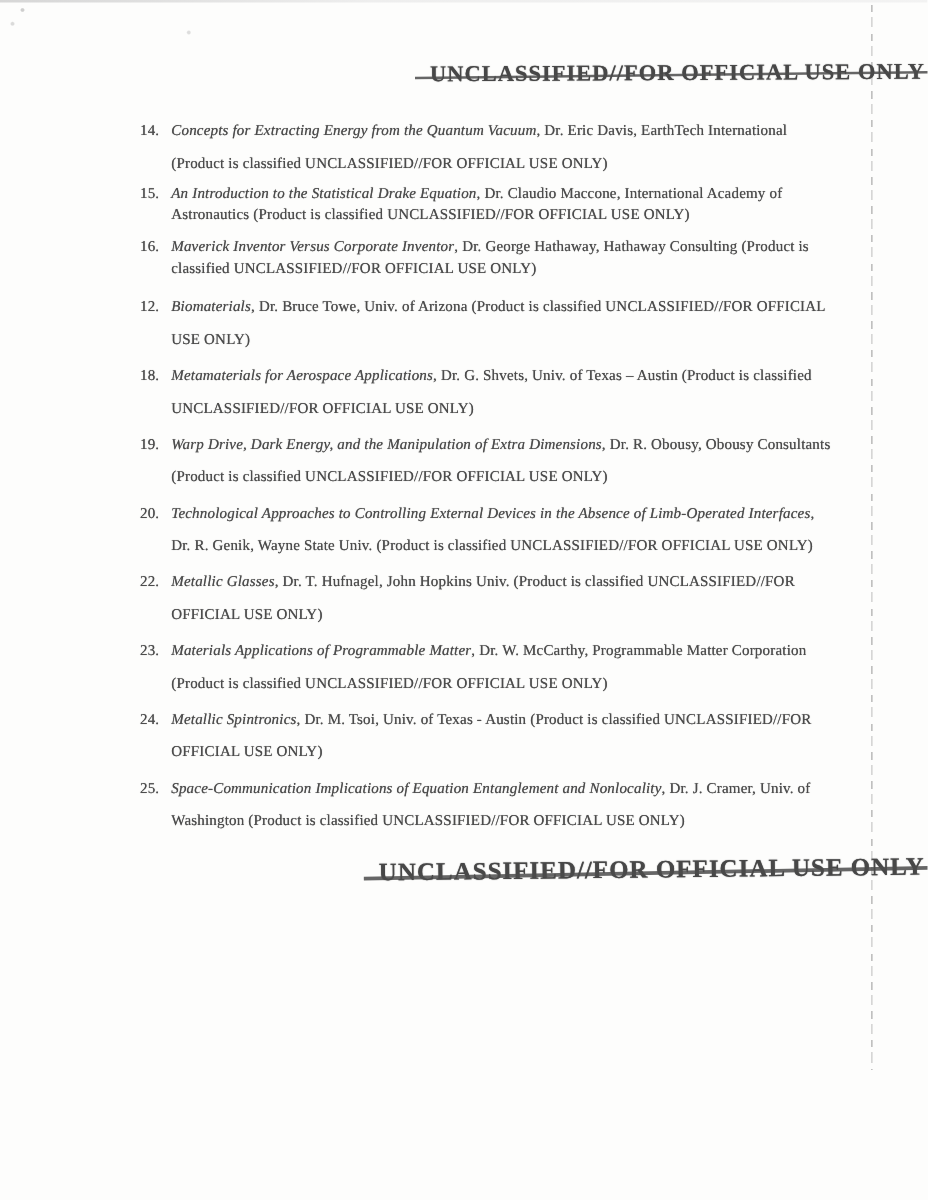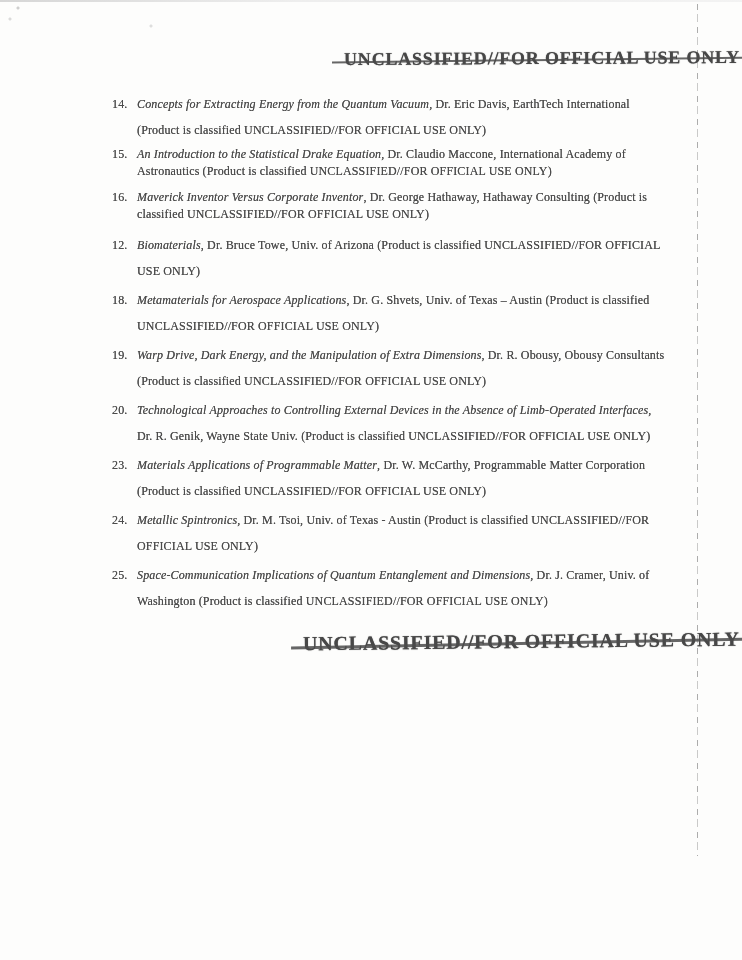--- a/index.html
+++ b/index.html
@@ -113,33 +113,37 @@
     <span class="item-number">19.</span>
     <span class="item-body"><span class="item-title">Warp Drive, Dark Energy, and the Manipulation of Extra Dimensions,</span><span class="item-details"> Dr. R. Obousy, Obousy Consultants (Product is classified UNCLASSIFIED//FOR OFFICIAL USE ONLY)</span></span>
   </div>
 
   <div class="doc-item">
     <span class="item-number">20.</span>
     <span class="item-body"><span class="item-title">Technological Approaches to Controlling External Devices in the Absence of Limb-Operated Interfaces</span><span class="item-details">, Dr. R. Genik, Wayne State Univ. (Product is classified UNCLASSIFIED//FOR OFFICIAL USE ONLY)</span></span>
   </div>
 
 
+  <div class="doc-item">
+    <span class="item-number">22.</span>
+    <span class="item-body"><span class="item-title">Metallic Glasses</span><span class="item-details">, Dr. T. Hufnagel, John Hopkins Univ. (Product is classified UNCLASSIFIED//FOR OFFICIAL USE ONLY)</span></span>
+  </div>
 
   <div class="doc-item">
     <span class="item-number">23.</span>
     <span class="item-body"><span class="item-title">Materials Applications of Programmable Matter</span><span class="item-details">, Dr. W. McCarthy, Programmable Matter Corporation (Product is classified UNCLASSIFIED//FOR OFFICIAL USE ONLY)</span></span>
   </div>
 
   <div class="doc-item">
     <span class="item-number">24.</span>
     <span class="item-body"><span class="item-title">Metallic Spintronics</span><span class="item-details">, Dr. M. Tsoi, Univ. of Texas - Austin (Product is classified UNCLASSIFIED//FOR OFFICIAL USE ONLY)</span></span>
   </div>
 
   <div class="doc-item">
     <span class="item-number">25.</span>
-    <span class="item-body"><span class="item-title">Space-Communication Implications of Quantum Entanglement and Dimensions</span><span class="item-details">, Dr. J. Cramer, Univ. of Washington (Product is classified UNCLASSIFIED//FOR OFFICIAL USE ONLY)</span></span>
+    <span class="item-body"><span class="item-title">Space-Communication Implications of Equation Entanglement and Nonlocality</span><span class="item-details">, Dr. J. Cramer, Univ. of Washington (Product is classified UNCLASSIFIED//FOR OFFICIAL USE ONLY)</span></span>
   </div>
 </div>
 
   <div class="banner footer-banner">
     <span class="txt">UNCLASSIFIED//FOR OFFICIAL USE ONLY</span>
   </div>
 </div>
 
 </body></html>

